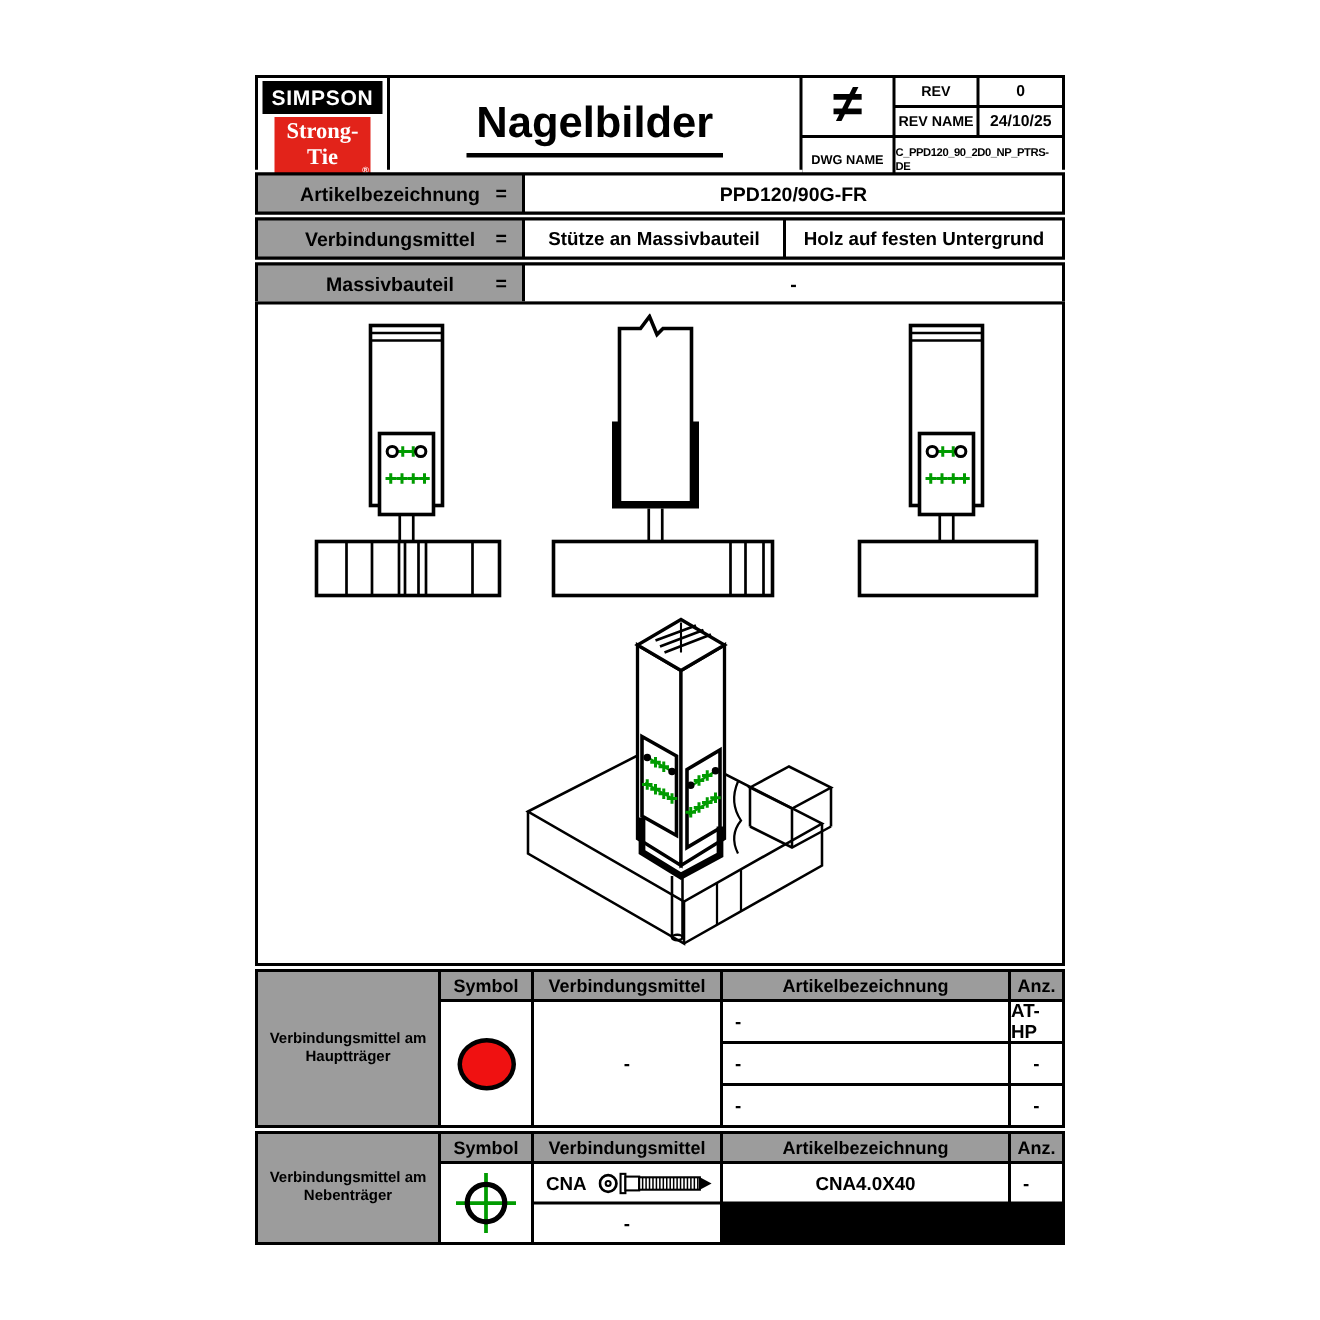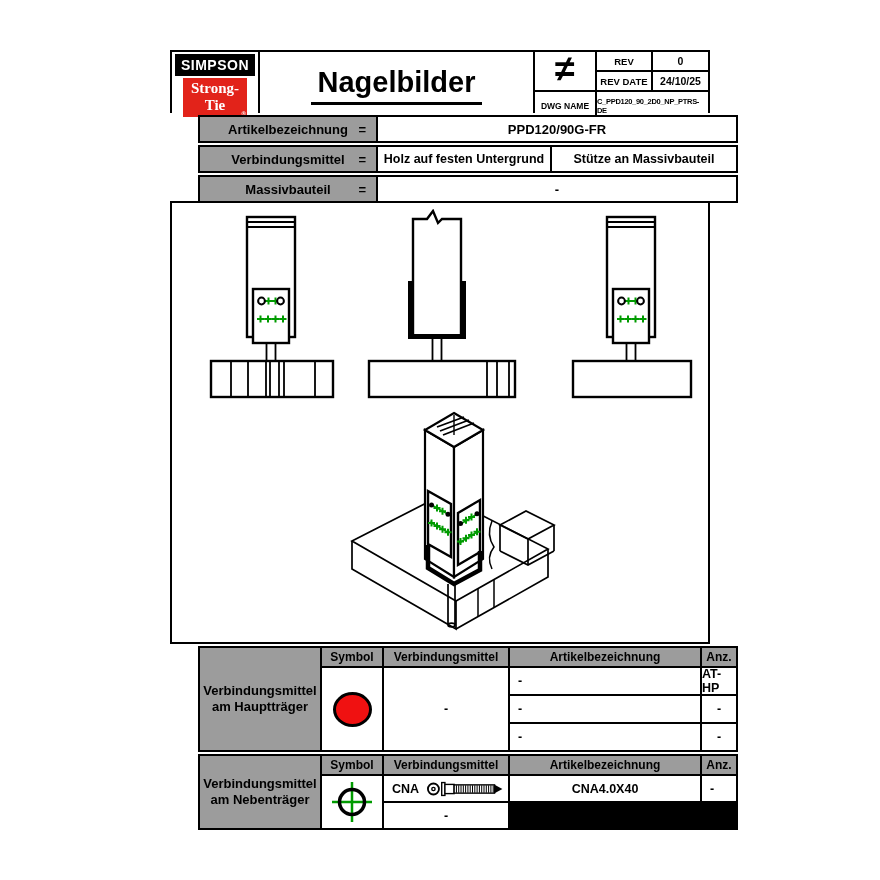--- a/index.html
+++ b/index.html
@@ -1,21 +1,21 @@
 <!DOCTYPE html>
 <html><head>
 <meta charset="utf-8">
 <style>
   html,body{margin:0;padding:0;}
   body{
     width:880px;height:880px;background:#ffffff;position:relative;
     font-family:"Liberation Sans",sans-serif;font-weight:bold;color:#000;
     overflow:hidden;
   }
-  .sheet{position:absolute;left:170px;top:50px;width:540px;height:780px;padding-left:28px;}
+  .sheet{position:absolute;left:170px;top:50px;width:540px;height:780px;}
   .block{position:absolute;box-sizing:border-box;background:#000;border:2px solid #000;display:grid;gap:2px;}
   .cell{background:#fff;display:flex;align-items:center;justify-content:center;}
   .gray{background:#9c9c9c;}
 
   
   .hdr{left:0;top:0;width:540px;height:63px;grid-template-columns:86px 273px 1fr;}
   .logo-cell{background:#fff;display:flex;flex-direction:column;align-items:center;justify-content:center;gap:2px;padding:2px;}
   .logo-black{background:#000;color:#fff;font-size:14px;letter-spacing:.5px;width:80px;text-align:center;padding:3px 0;box-sizing:border-box;}
   .logo-red{color:#fff;font-family:"Liberation Serif",serif;font-size:15px;width:64px;text-align:center;padding:2px 0 3px;box-sizing:border-box;position:relative;}
   .logo-reg{position:absolute;right:1px;bottom:0;font-size:6px;font-family:"Liberation Sans",sans-serif;}
@@ -38,21 +38,21 @@
 
   
   .frame{position:absolute;left:0;top:151px;width:540px;height:443px;box-sizing:border-box;
          border:2px solid #000;background:#fff;}
   .frame svg{position:absolute;}
 
   
   .ftable{width:540px;grid-template-columns:120px 60px 124px 190px 1fr;}
   .ft1{top:596px;height:106px;grid-template-rows:18px 26px 26px 26px;}
   .ft2{top:704px;height:76px;grid-template-rows:18px 25px 25px;}
-  .t-label{font-size:13px;text-align:center;line-height:1.25;padding:0 4px;}
+  .t-label{font-size:10px;text-align:center;line-height:1.25;padding:0 4px;}
   .ft1 .t-label{grid-row:1/5;}
   .ft2 .t-label{grid-row:1/4;}
   .t-head{font-size:12px;}
   .ft1 .t-sym{grid-row:2/5;}
   .ft2 .t-sym{grid-row:2/4;}
   .t-left{justify-content:flex-start;padding-left:8px;font-size:12.5px;gap:8px;}
   .t-center{font-size:12.5px;}
   .ft1 .t-anz{grid-row:2/5;font-size:12.5px;}
   .ft2 .t-anz{grid-row:2/4;font-size:12.5px;}
   .red-dot{width:33px;height:29px;border-radius:50%;background:#f01111;border:3px solid #000;box-sizing:content-box;}
@@ -72,43 +72,43 @@
         <span class="logo-reg">®</span>
       </div>
     </div>
     <div class="title-cell">
       <span class="title">Nagelbilder</span>
     </div>
     <div class="rev-grid">
       <div class="cell neq">≠</div>
       <div class="cell rev-lbl">REV</div>
       <div class="cell rev-val">0</div>
-      <div class="cell rev-lbl">REV DATE</div>
+      <div class="cell rev-lbl">REV NAME</div>
       <div class="cell rev-val">24/10/25</div>
       <div class="cell dwg-lbl">DWG NAME</div>
       <div class="cell dwg-val">C_PPD120_90_2D0_NP_PTRS-DE</div>
     </div>
   </div>
 
   <div class="block info-row" style="top:65px;">
     <div class="cell gray info-label">
       <span>Artikelbezeichnung</span>
       <span class="info-eq">=</span>
     </div>
     <div class="cell info-val">PPD120/90G-FR</div>
   </div>
 
   <div class="block info-row" style="top:95px;">
     <div class="cell gray info-label">
       <span>Verbindungsmittel</span>
       <span class="info-eq">=</span>
     </div>
     <div class="split">
+      <div class="cell">Stütze an Massivbauteil</div>
       <div class="cell">Holz auf festen Untergrund</div>
-      <div class="cell">Stütze an Massivbauteil</div>
     </div>
   </div>
 
   <div class="block info-row" style="top:125px;">
     <div class="cell gray info-label">
       <span>Massivbauteil</span>
       <span class="info-eq">=</span>
     </div>
     <div class="cell info-val">-</div>
   </div>

